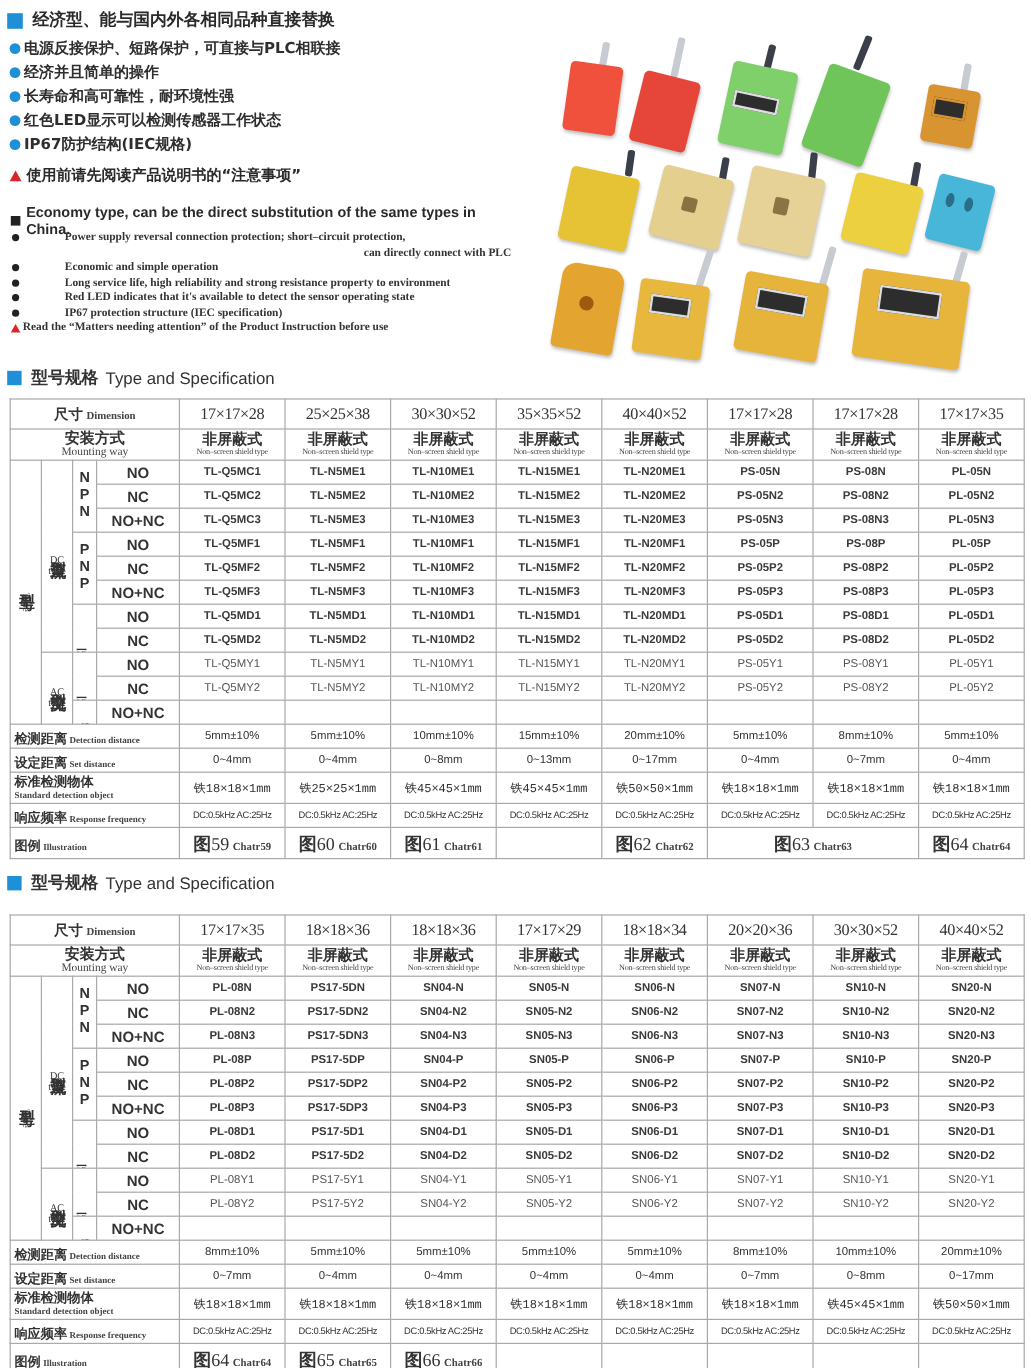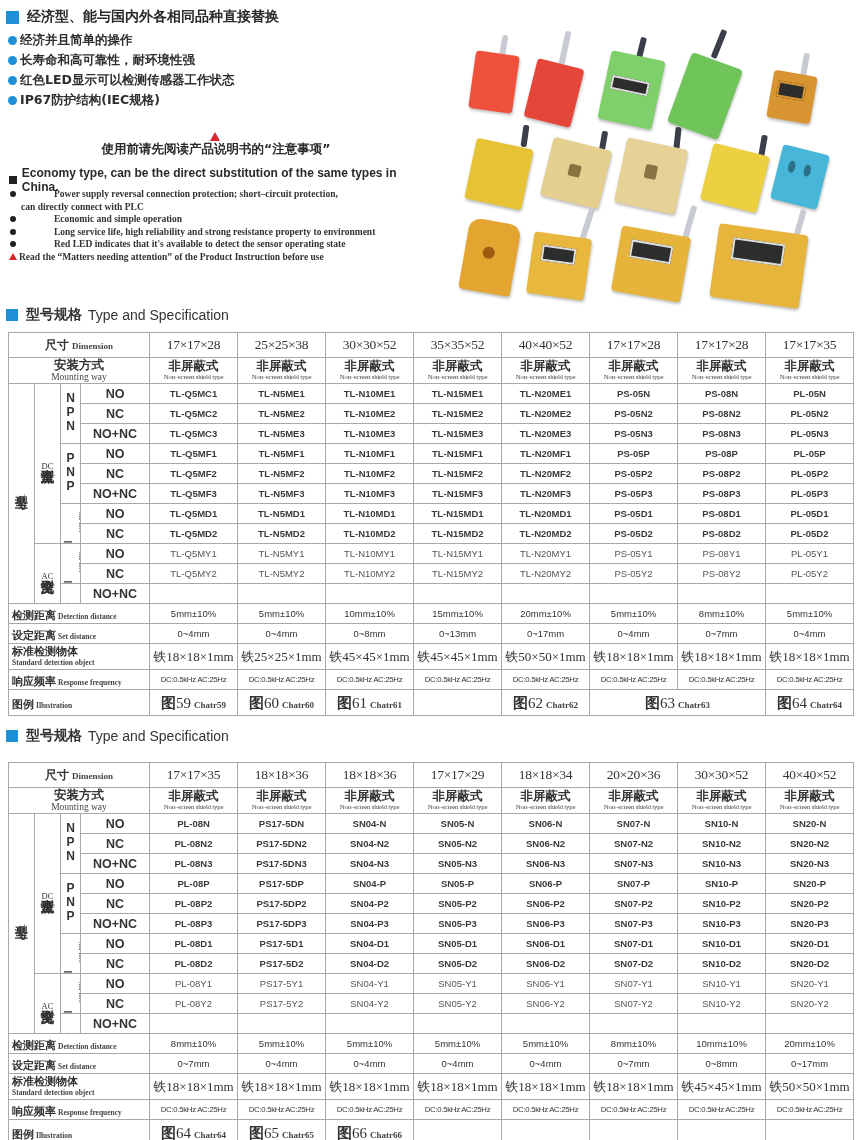--- a/index.html
+++ b/index.html
@@ -6,29 +6,29 @@
   html, body { width: 859px; height: 1140px; background: #ffffff; overflow: hidden; }
   body { position: relative; font-family: "DejaVu Sans", "Liberation Sans", sans-serif; color: #2a2a2a; }
 
   
   .intro { position: absolute; left: 6px; top: 6px; width: 420px; }
   .intro-title { display: flex; align-items: center; font-size: 14px; font-weight: bold; color: #2a2a2a; height: 22px; }
   .sq { width: 13px; height: 13px; background: #1f8fd6; display: inline-block; margin-right: 8px; }
   .cn-list { margin-top: 2px; }
   .cn-item { display: flex; align-items: center; font-size: 12.5px; font-weight: bold; height: 20px; color: #2e2e2e; }
   .dot { width: 9px; height: 9px; border-radius: 50%; background: #1f8fd6; display: inline-block; margin-right: 3px; margin-left: 2px; }
-  .warn { display: flex; align-items: center; font-size: 12.5px; font-weight: bold; margin-top: 22px; height: 20px; flex-direction: column; }
+  .warn { display: flex; align-items: center; font-size: 12.5px; font-weight: bold; margin-top: 6px; height: 20px; }
   .tri { width: 0; height: 0; border-left: 5px solid transparent; border-right: 5px solid transparent; border-bottom: 9px solid #d8262a; margin-right: 4px; margin-left: 2px; }
 
   .en-block { margin-top: 20px; }
   .en-title { display: flex; align-items: center; font-family: "Liberation Sans", sans-serif; font-size: 12px; font-weight: bold; color: #2a2a2a; height: 16px; }
   .en-sq { width: 8px; height: 8px; background: #222; margin-right: 5px; margin-left: 3px; display: inline-block; }
   .en-item { display: flex; align-items: flex-start; font-family: "Liberation Serif", serif; font-size: 9.5px; font-weight: bold; color: #333; line-height: 12.5px; gap: 33px; }
   .en-dot { width: 6px; height: 6px; border-radius: 50%; background: #222; display: inline-block; margin: 3px 5px 0 4px; flex: none; }
-  .en-indent { padding-left: 15px; }
+  .en-indent { padding-left: 15px; justify-content: flex-end; }
   .en-warn { display: flex; align-items: center; font-family: "Liberation Serif", serif; font-size: 9.5px; font-weight: bold; color: #333; line-height: 12.5px; }
   .en-tri { width: 0; height: 0; border-left: 4px solid transparent; border-right: 4px solid transparent; border-bottom: 7px solid #d8262a; margin: 0 2px 0 3px; }
 
   
   .photo { position: absolute; left: 470px; top: 25px; width: 370px; height: 280px; }
   .sensor { position: absolute; border-radius: 4px; box-shadow: 1px 2px 3px rgba(0,0,0,0.25); }
   .cable { position: absolute; width: 6px; border-radius: 2px; background: #3a3f4a; }
   .cable.light { background: #c8ccd2; }
   .label-strip { position: absolute; background: #2d2d2d; border: 2px solid #ddd; }
   .hole { position: absolute; border-radius: 50%; background: rgba(60,40,0,0.55); }
@@ -65,21 +65,21 @@
   .model { font-family: "Liberation Sans", sans-serif; font-size: 9.5px; font-weight: bold; color: #3a3a3a; }
   .model.light { color: #555; font-weight: normal; }
 
   .prop-lbl { text-align: left !important; padding-left: 3px !important; }
   .prop-lbl .cn { font-size: 11px; font-weight: bold; color: #333; }
   .prop-lbl .en { font-family: "Liberation Serif", serif; font-size: 7.5px; font-weight: bold; color: #444; margin-left: 2px; }
   .prop-lbl.stacked { line-height: 11px; }
   .prop-lbl.stacked .cn { display: block; }
   .prop-lbl.stacked .en { display: block; margin-left: 0; }
   .val-s { font-family: "Liberation Sans", sans-serif; font-size: 9.5px; color: #333; }
-  .val-m { font-family: Liberation Serif, serif; font-size: 13px; color: #333; }
+  .val-m { font-family: Liberation Mono, monospace; font-size: 10px; color: #333; }
   .val-xs { font-family: "Liberation Sans", sans-serif; font-size: 7.8px; color: #333; letter-spacing: -0.3px; }
   .illus .cn { font-size: 15px; font-weight: bold; color: #333; }
   .illus .num { font-family: "Liberation Serif", serif; font-size: 15px; color: #333; }
   .illus .en { font-family: "Liberation Serif", serif; font-size: 9px; font-weight: bold; color: #444; margin-left: 3px; }
 
   tr.h-dim td { height: 25px; }
   tr.h-mount td { height: 26px; }
   tr.h-row td { height: 20px; }
   tr.h-prop td { height: 19px; }
   tr.h-obj td { height: 26px; }
@@ -88,20 +88,24 @@
 <body>
 
 <div class="intro">
   <div class="intro-title">
     <span class="sq"></span>
     <span>经济型、能与国内外各相同品种直接替换</span>
   </div>
   <div class="cn-list">
     <div class="cn-item">
         <span class="dot"></span>
+        <span>电源反接保护、短路保护，可直接与PLC相联接</span>
+      </div>
+    <div class="cn-item">
+        <span class="dot"></span>
         <span>经济并且简单的操作</span>
       </div>
     <div class="cn-item">
         <span class="dot"></span>
         <span>长寿命和高可靠性，耐环境性强</span>
       </div>
     <div class="cn-item">
         <span class="dot"></span>
         <span>红色LED显示可以检测传感器工作状态</span>
       </div>
@@ -131,20 +135,24 @@
         <span class="en-dot"></span>
         <span>Economic and simple operation</span>
       </div>
     <div class="en-item">
         <span class="en-dot"></span>
         <span>Long service life, high reliability and strong resistance property to environment</span>
       </div>
     <div class="en-item">
         <span class="en-dot"></span>
         <span>Red LED indicates that it's available to detect the sensor operating state</span>
+      </div>
+    <div class="en-item">
+        <span class="en-dot"></span>
+        <span>IP67 protection structure (IEC specification)</span>
       </div>
     <div class="en-warn">
         <span class="en-tri"></span>
         <span>Read the “Matters needing attention” of the Product Instruction before use</span>
       </div>
   </div>
 </div>
 
 <div class="photo">
 

